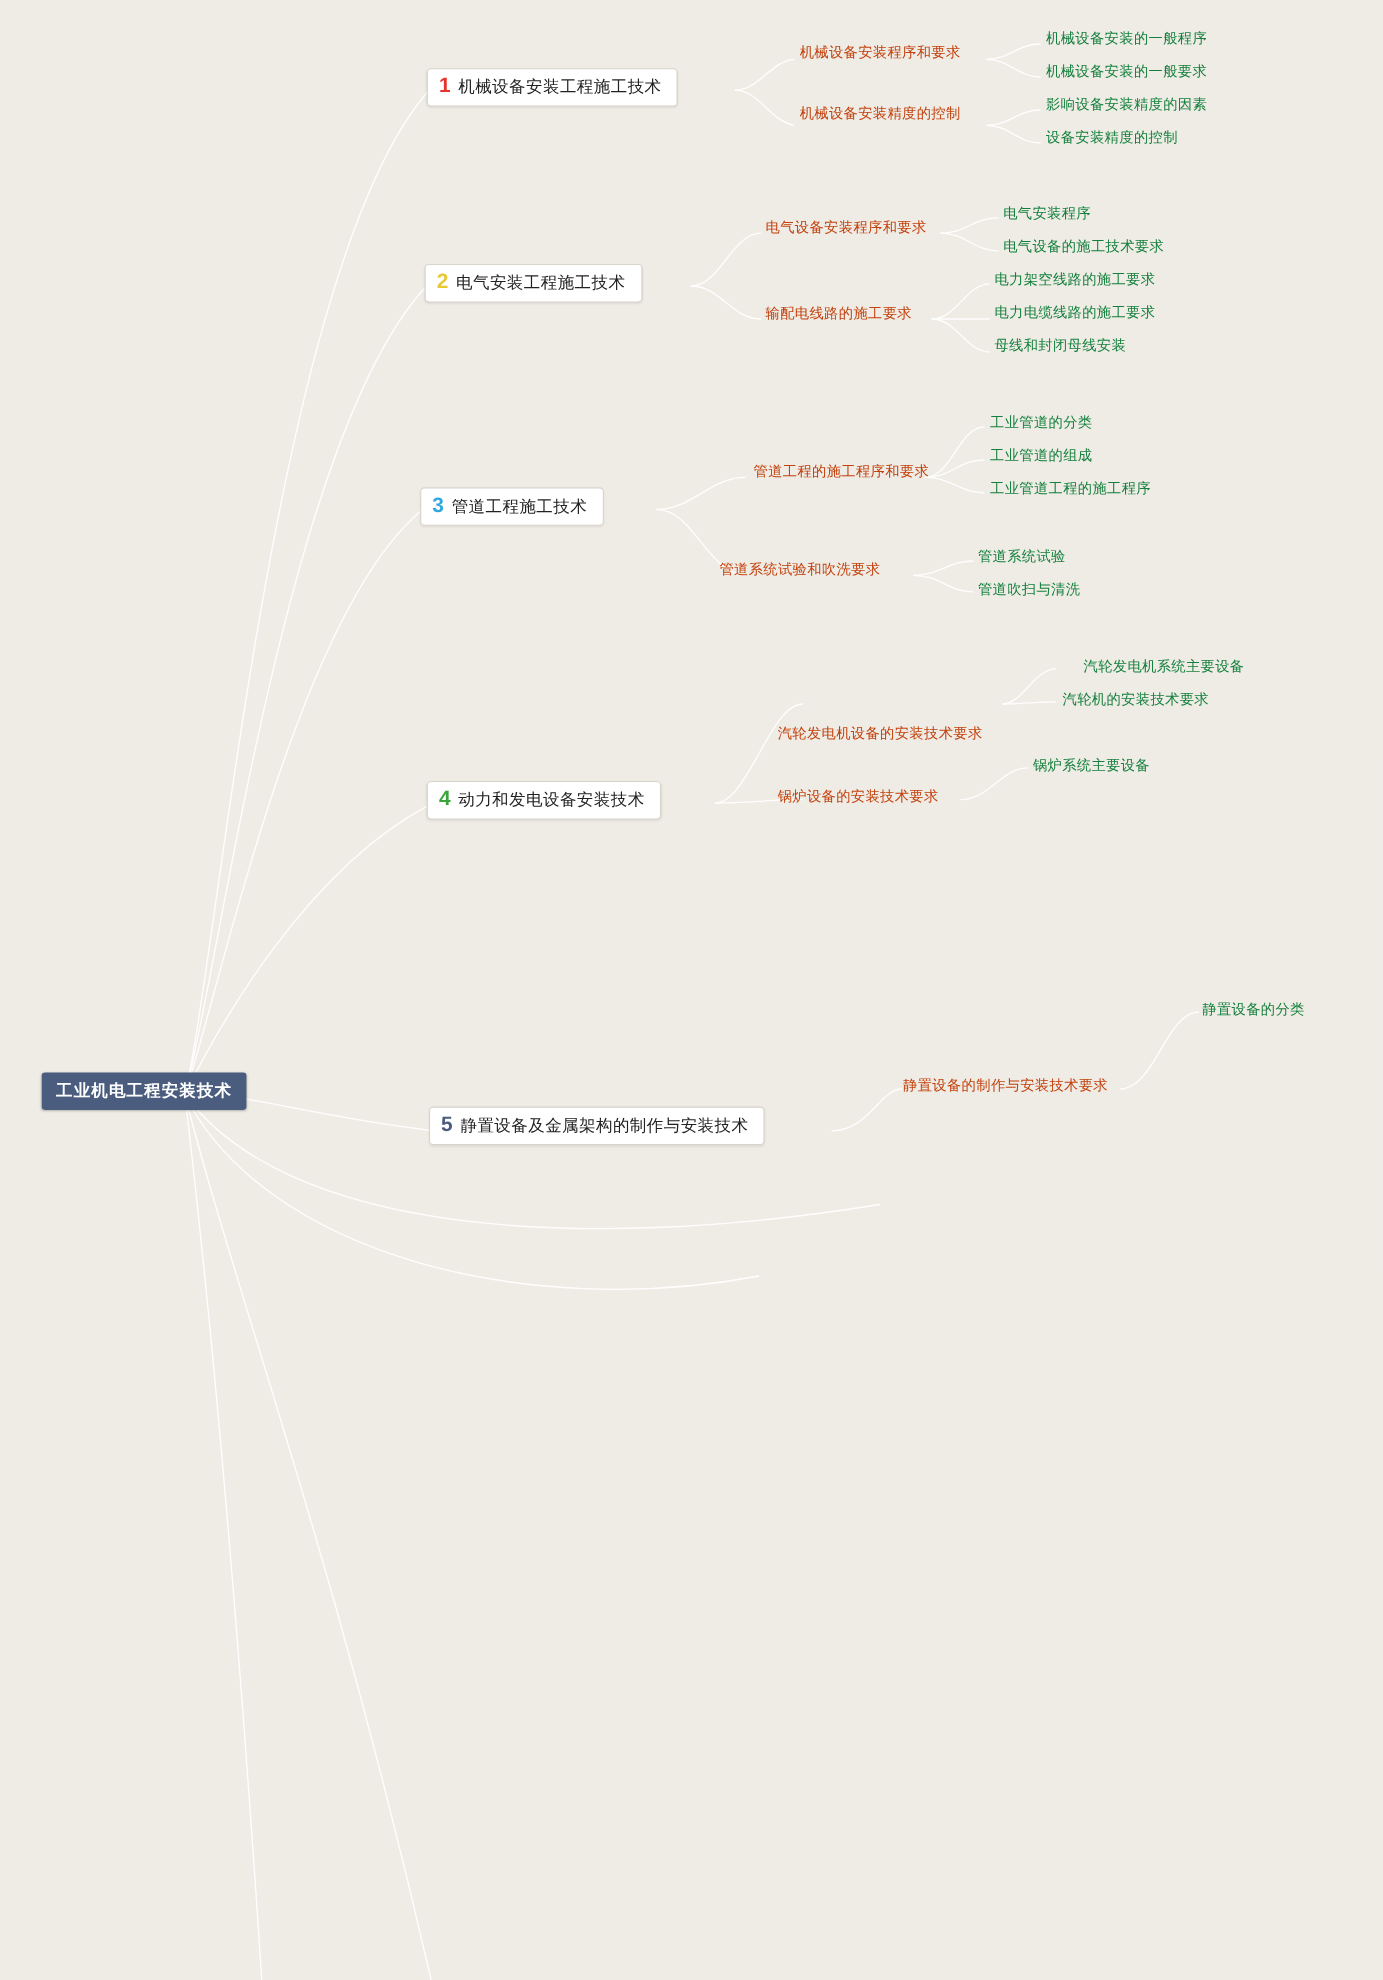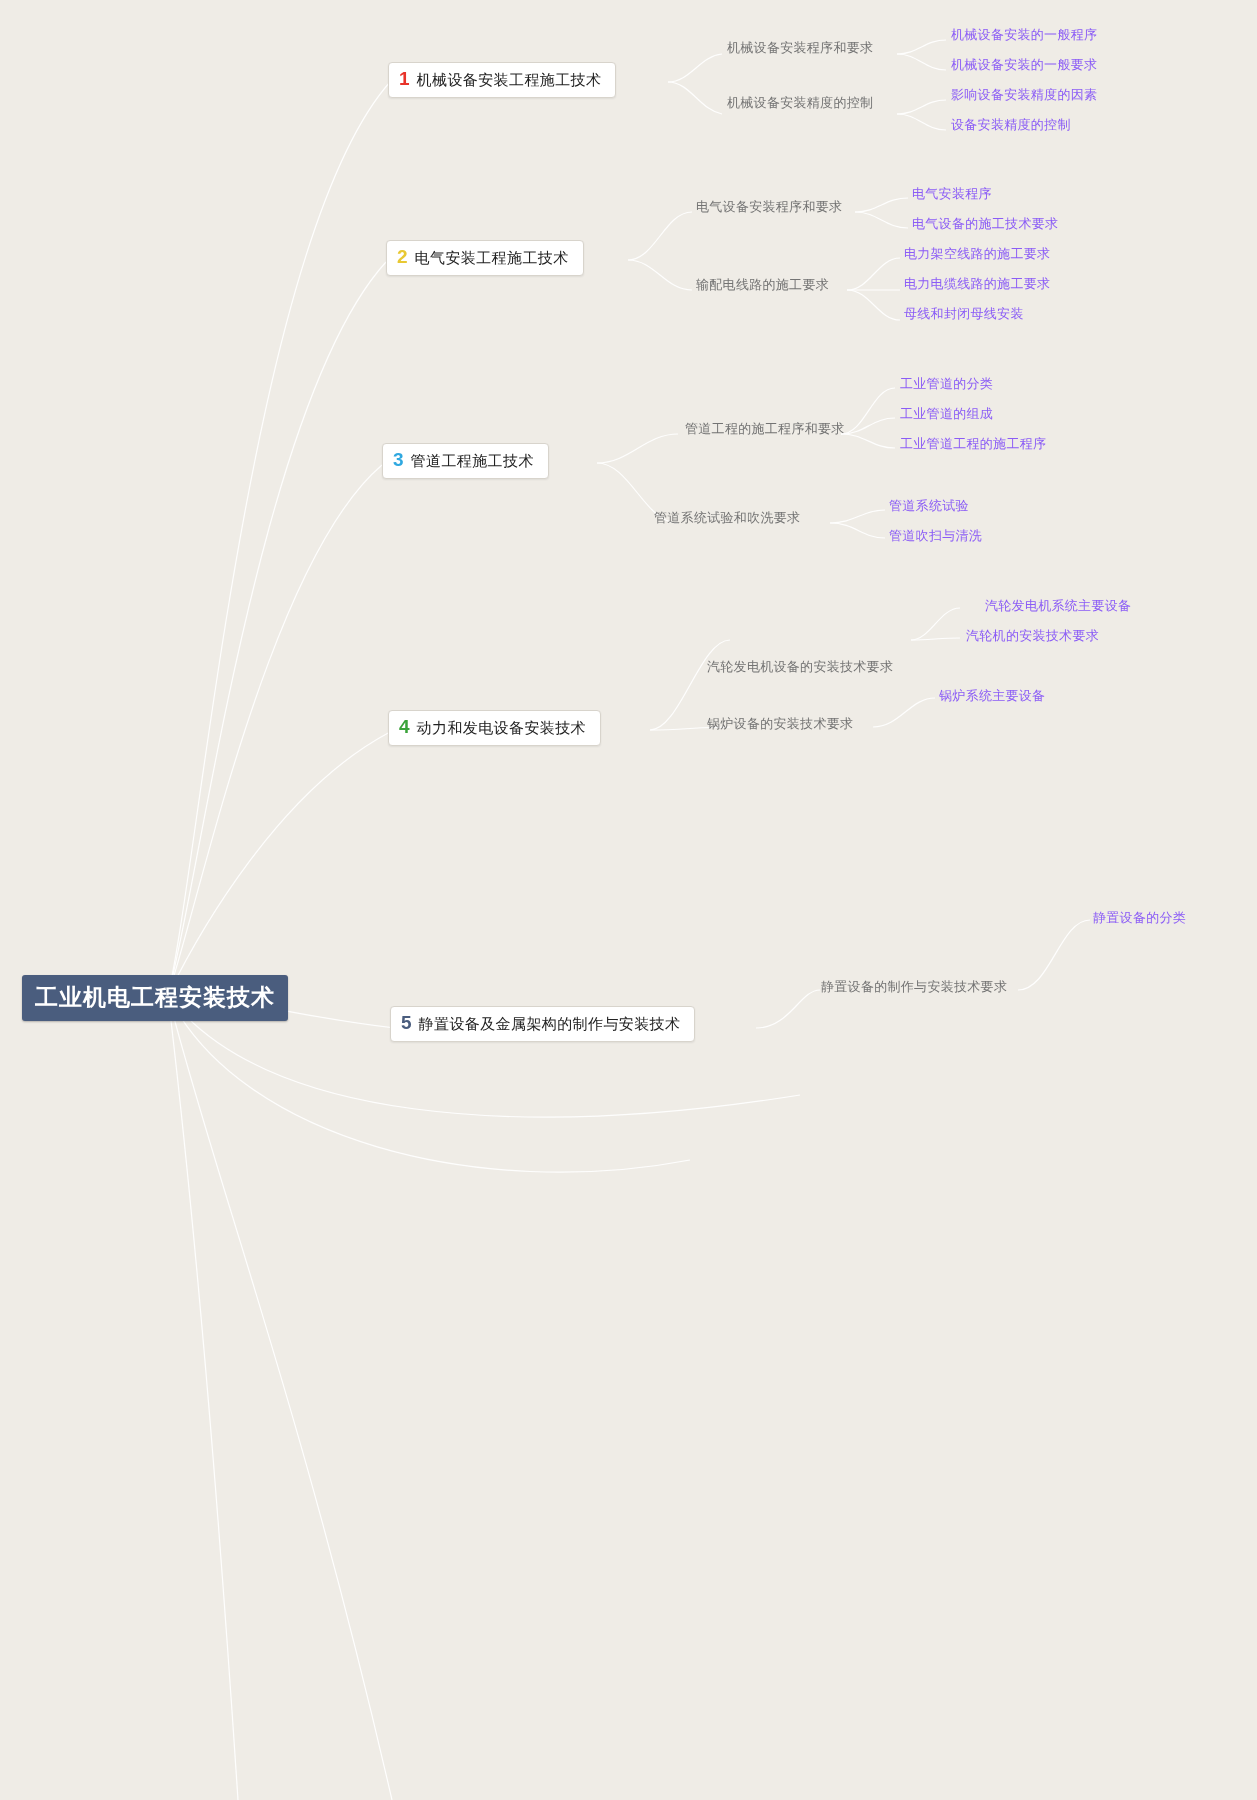--- a/index.html
+++ b/index.html
@@ -22,26 +22,27 @@
   }
   .node {
     position: absolute;
     box-sizing: border-box;
     white-space: nowrap;
   }
   
   .root {
     background: #4a5d7e;
     color: #ffffff;
-    font-size: 23px;
+    font-size: 15px;
     font-weight: bold;
     letter-spacing: 1px;
     padding: 7px 13px 8px 13px;
     border-radius: 3px;
     box-shadow: 0 1px 2px rgba(0,0,0,0.25);
+    margin-left: 16px;
   }
   
   .l1 {
     background: #ffffff;
     border: 1px solid #d8d4cc;
     border-radius: 4px;
     padding: 6px 14px 7px 10px;
     font-size: 15px;
     color: #222222;
     display: flex;
@@ -54,27 +55,27 @@
     margin-right: 7px;
     line-height: 1;
   }
   .l1 .lbl {
     font-size: 15px;
     letter-spacing: 0.4px;
   }
   
   .l2 {
     font-size: 13px;
-    color: #737373;
+    color: #c2410c;
     letter-spacing: 0.3px;
   }
   
   .l3 {
     font-size: 13px;
-    color: #8b5cf6;
+    color: #15803d;
     letter-spacing: 0.3px;
   }
 </style>
 </head>
 <body>
 
 <svg id="canvas" viewBox="0 0 1257 1800" xmlns="http://www.w3.org/2000/svg">
   <g fill="none" stroke="#ffffff" stroke-width="1.2" opacity="0.95">
 
     <path d="M168,995 C200,860 250,240 390,82"></path>

